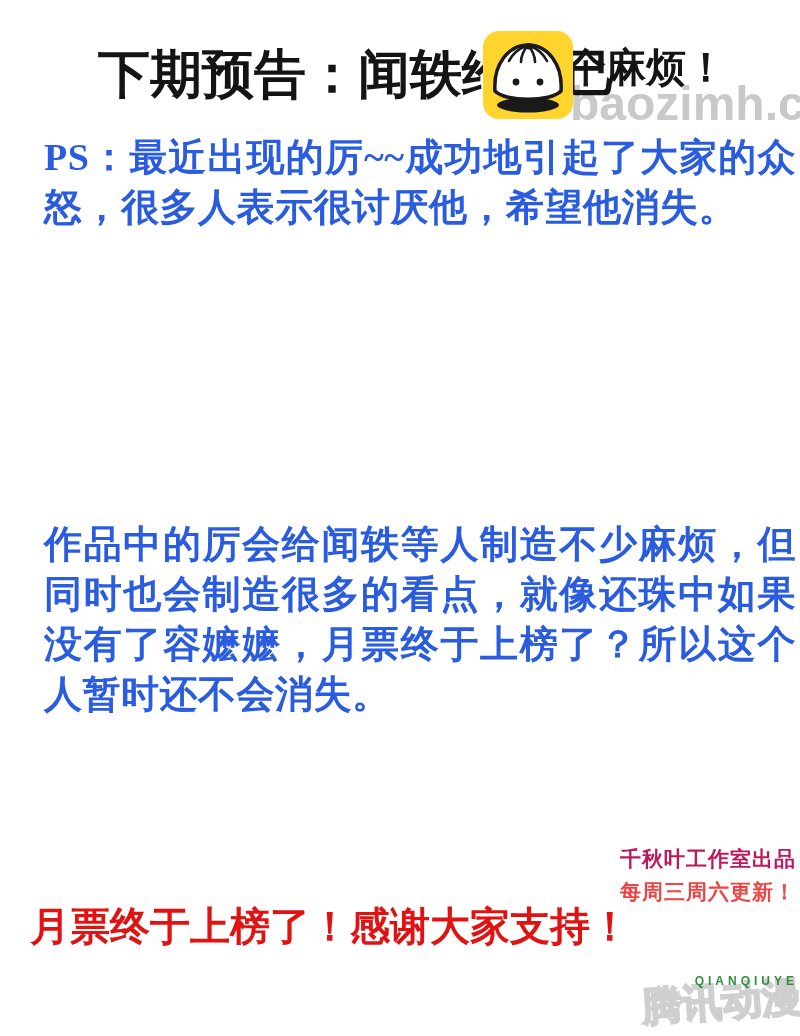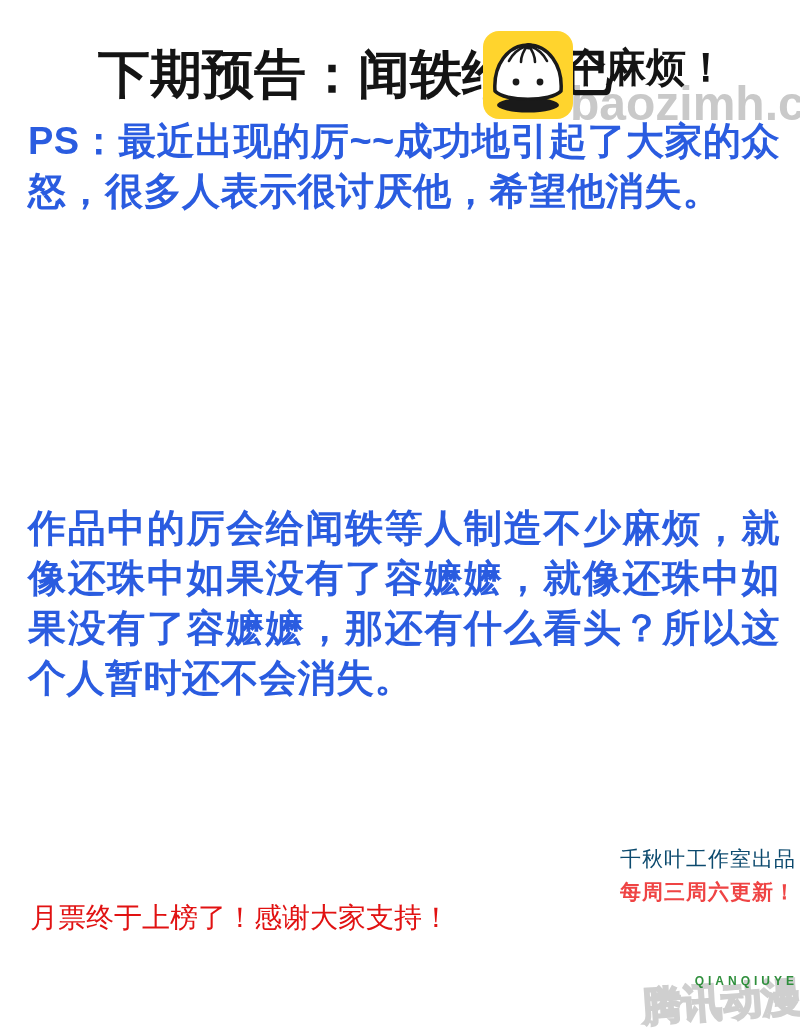--- a/index.html
+++ b/index.html
@@ -35,39 +35,40 @@
     position:absolute;left:483px;top:31px;
     width:90px;height:88px;z-index:3;
   }
   .covered-text{
     position:absolute;left:490px;top:36px;
     font-size:40px;font-weight:700;color:#c6c6c6;
     letter-spacing:8px;opacity:.8;white-space:nowrap;z-index:4;
   }
   
   .para{
-    position:absolute;left:28px;width:752px;margin:0;
+    position:absolute;left:28px;width:752px;margin:16px;
     font-size:38px;line-height:50px;font-weight:600;
     color:#2a5ce0;text-align:justify;word-break:break-all;
     letter-spacing:0.5px;
+    font-family:Liberation Serif, serif;
   }
   .p1{top:116px;}
   .p2{top:260px;}
   .p3{top:503px;}
   .p4{top:746px;}
   
   .announcement{
     position:absolute;left:30px;top:899px;
-    font-size:28px;font-weight:400;color:#e11212;
+    font-size:40px;font-weight:700;color:#e11212;
     white-space:nowrap;letter-spacing:0;
   }
   
   .studio-credit{
     position:absolute;left:620px;top:845px;
-    font-size:21px;font-weight:400;color:#0c4a6e;
+    font-size:21px;font-weight:700;color:#be185d;
     letter-spacing:1px;white-space:nowrap;
   }
   .studio-schedule{
     position:absolute;left:620px;top:878px;
     font-size:21px;font-weight:700;color:#ef4444;
     letter-spacing:1px;white-space:nowrap;
   }
   .logo{
     position:absolute;left:606px;top:902px;
     width:192px;height:78px;z-index:2;
@@ -105,21 +106,21 @@
       <path d="M45,14 C49,19 52,26 52,31" fill="none" stroke="#1a1a1a" stroke-width="2.6" stroke-linecap="round"></path>
       <path d="M43,15 C35,18 29,24 26,30" fill="none" stroke="#1a1a1a" stroke-width="2.6" stroke-linecap="round"></path>
       <path d="M47,15 C55,18 61,24 64,30" fill="none" stroke="#1a1a1a" stroke-width="2.6" stroke-linecap="round"></path>
       <path d="M41,16 q4,-5 9,-1 q-3,4 -9,1" fill="none" stroke="#1a1a1a" stroke-width="2.4" stroke-linecap="round"></path>
       <circle cx="33" cy="51" r="3.4" fill="#1a1a1a"></circle>
       <circle cx="57" cy="51" r="3.4" fill="#1a1a1a"></circle>
     </svg>
   </div>
 
   <p class="para p1">PS：最近出现的厉~~成功地引起了大家的众怒，很多人表示很讨厌他，希望他消失。</p>
-  <p class="para p3">作品中的厉会给闻轶等人制造不少麻烦，就像还珠中如果没有了容嬷嬷，就像还珠中如果没有了容嬷嬷，那还有什么看头？所以这个人暂时还不会消失。</p>
+  <p class="para p3">作品中的厉会给闻轶等人制造不少麻烦，但同时也会制造很多的看点，就像还珠中如果没有了容嬷嬷，月票终于上榜了？所以这个人暂时还不会消失。</p>
 
   <div class="announcement">月票终于上榜了！感谢大家支持！</div>
 
   <div class="studio-credit">千秋叶工作室出品</div>
   <div class="studio-schedule">每周三周六更新！</div>
 
   <div class="logo-romanized">QIANQIUYE</div>
 
   <div class="corner-watermark">腾讯动漫</div>
 

